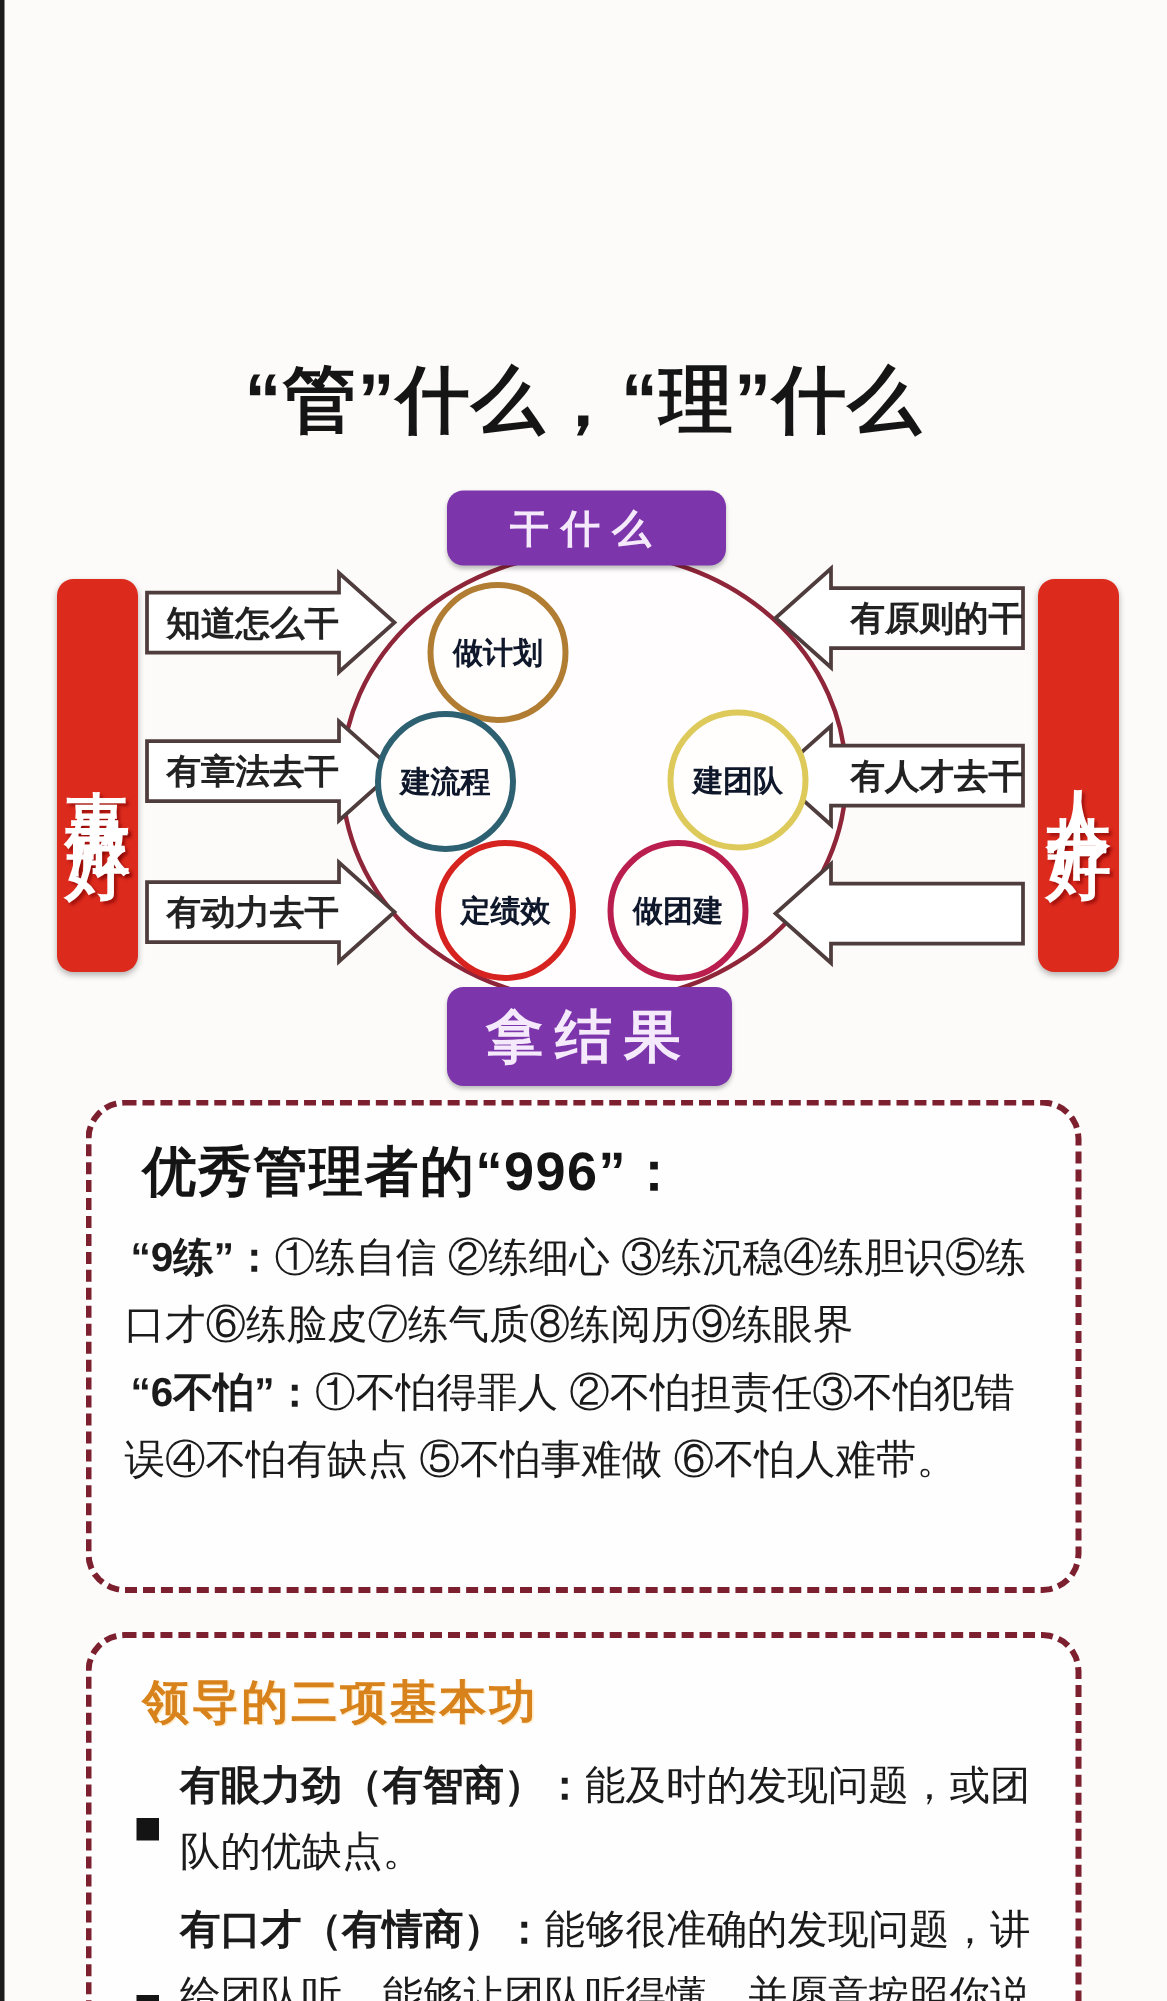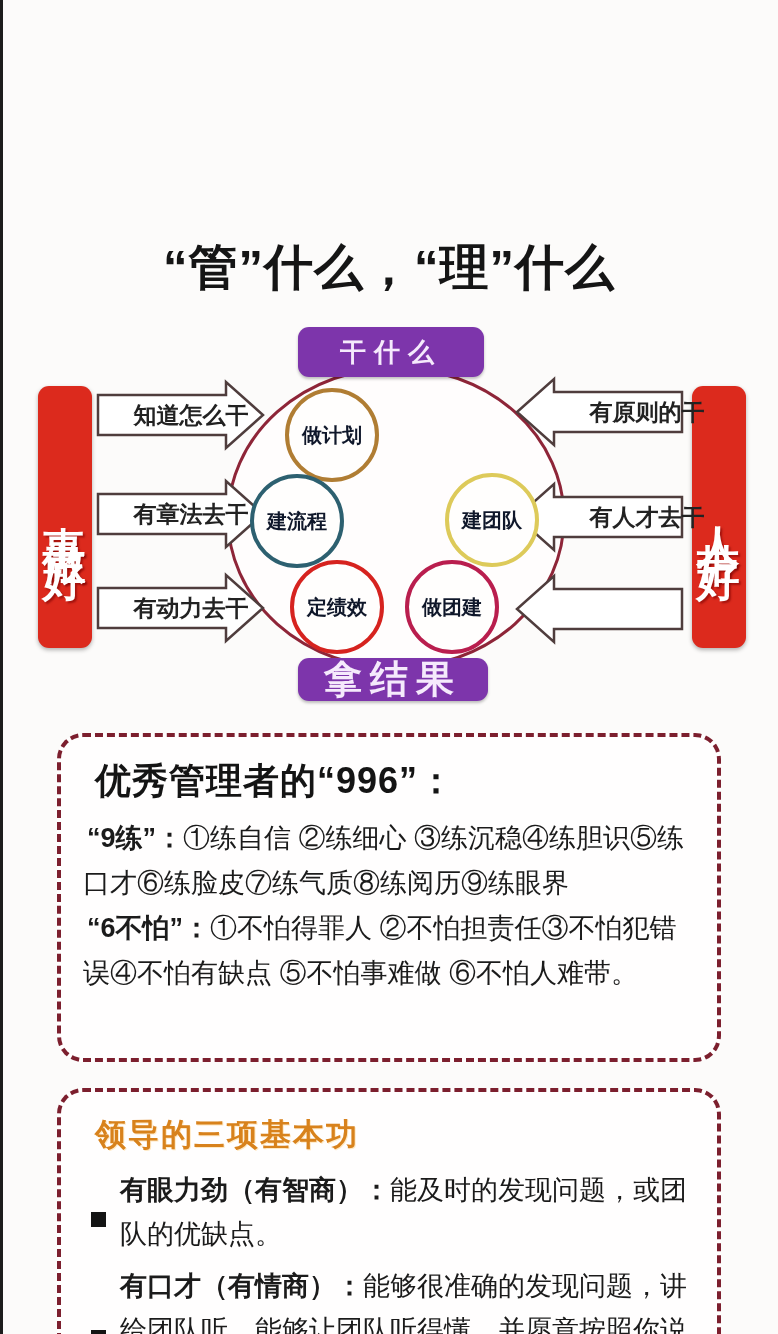--- a/index.html
+++ b/index.html
@@ -13,36 +13,36 @@
   .title2{position:absolute;top:236px;left:0;width:100%;text-align:center;
     font-size:49px;font-weight:900;color:#151515;letter-spacing:1px;line-height:62px;}
 
   
   .diagram{position:absolute;left:0;top:320px;width:778px;height:420px;}
   .diagram svg{position:absolute;left:0;top:0;}
 
   .banner{position:absolute;display:flex;align-items:center;justify-content:center;
     border-radius:11px;color:#f5eafc;font-weight:900;box-shadow:0 2px 3px rgba(0,0,0,.25);}
   .banner.top{left:298px;top:7px;width:186px;height:50px;font-size:26px;letter-spacing:8px;}
-  .banner.bottom{left:298px;top:338px;width:190px;height:43px;font-size:38px;letter-spacing:8px;}
+  .banner.bottom{left:298px;top:338px;width:190px;height:66px;font-size:38px;letter-spacing:8px;}
 
   .side-banner{position:absolute;width:54px;height:262px;border-radius:11px;
     display:flex;align-items:center;justify-content:center;
     writing-mode:vertical-rl;text-orientation:upright;
     color:#ffffff;font-size:43px;font-weight:900;letter-spacing:17px;
     text-shadow:2px 2px 2px rgba(120,0,0,.55);box-shadow:0 2px 4px rgba(0,0,0,.3);}
   .side-banner.left{left:38px;top:66px;}
   .side-banner.right{left:692px;top:66px;}
 
   .node-circle{position:absolute;width:94px;height:94px;border-radius:50%;
     border:4px solid #22c55e;background:#fffefd;display:flex;align-items:center;justify-content:center;
     font-size:20px;font-weight:900;color:#0f172a;box-sizing:border-box;letter-spacing:0;}
 
-  .arrow-label{position:absolute;width:128px;height:48px;line-height:40px;text-align:center;
-    font-size:23px;font-weight:700;color:#222;padding-left:29px;}
+  .arrow-label{position:absolute;width:128px;height:48px;line-height:40px;text-align:right;
+    font-size:23px;font-weight:700;color:#222;}
 
   
   .dashed-box{position:absolute;left:57px;width:664px;background:#fffefe;
     border:4px dashed #7c1f2e;border-radius:26px;box-sizing:border-box;padding:16px 22px 14px 22px;}
   .box-996{top:733px;height:329px;}
   .box-basics{top:1088px;height:300px;}
 
   .box-996 h2{margin:4px 0 10px 12px;font-size:36px;font-weight:900;color:#141414;letter-spacing:1px;}
   .box-996 p{margin:0;font-size:27px;line-height:45px;color:#1b1b1b;text-indent:4px;}
   .box-996 p .lead{font-weight:900;}

